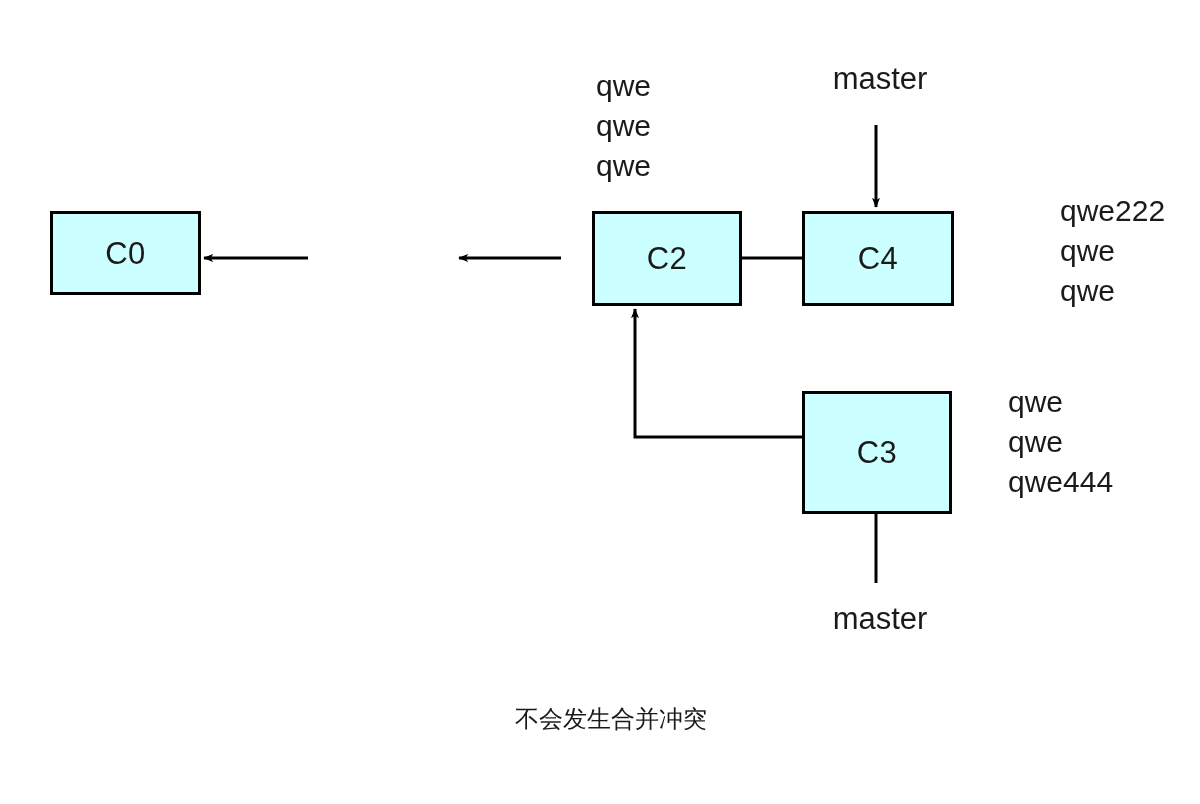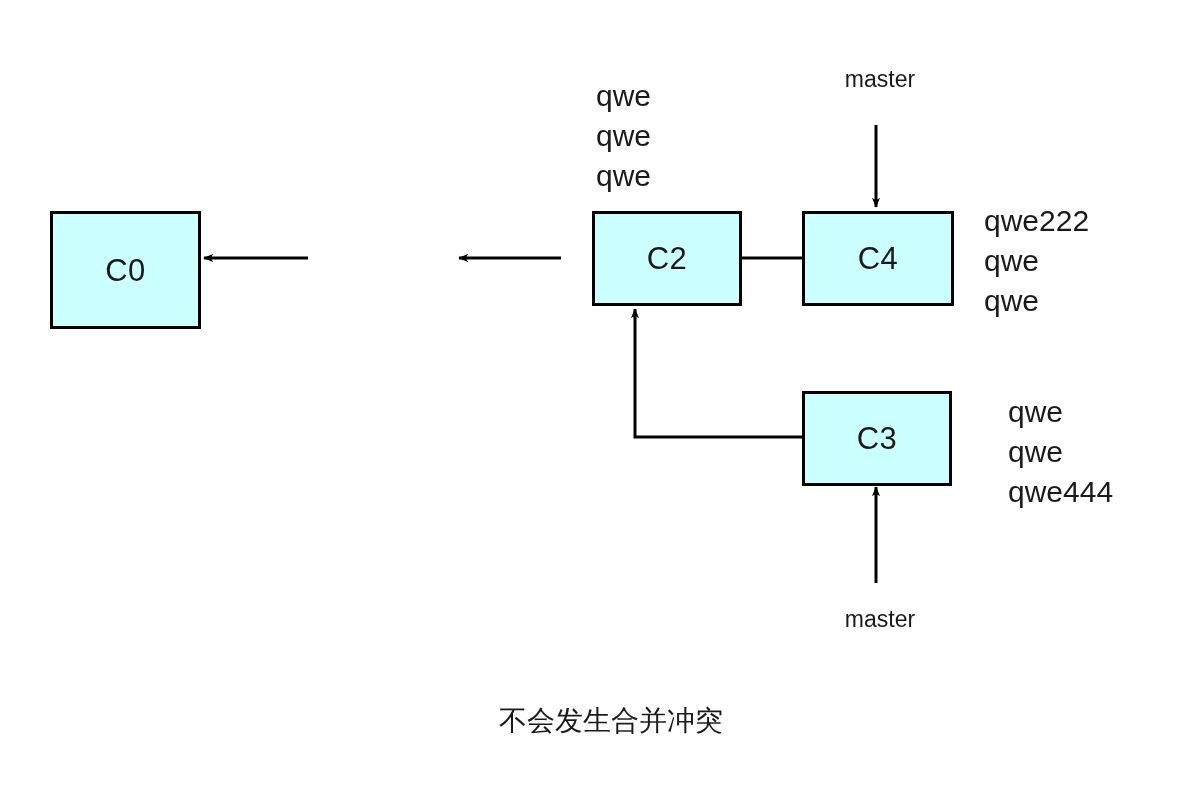--- a/index.html
+++ b/index.html
@@ -43,42 +43,41 @@
     line-height: 1;
     letter-spacing: 0.5px;
     color: #1a1a1a;
     user-select: none;
   }
   .anno-block {
     position: absolute;
     font-size: 30px;
     line-height: 40px;
     color: #1a1a1a;
-    margin-top: 10px;
   }
   .anno-block .anno-line {
     display: block;
     white-space: pre;
   }
   .branch-label {
     position: absolute;
-    font-size: 23px;
+    font-size: 31px;
     line-height: 36px;
     color: #1a1a1a;
     text-align: center;
     white-space: pre;
   }
   .caption {
     position: absolute;
-    font-size: 28px;
+    font-size: 24px;
     line-height: 42px;
     color: #1a1a1a;
     text-align: center;
     white-space: pre;
-    font-family: Liberation Serif, serif;
+    font-family: Liberation Mono, monospace;
   }
 </style>
 </head>
 <body>
 
 <div id="canvas">
 
   <svg id="edges" viewBox="0 0 1200 804" width="1200" height="804" xmlns="http://www.w3.org/2000/svg">
     <defs>
       <marker id="arrowhead" markerWidth="10" markerHeight="8" refX="9.2" refY="4" orient="auto" markerUnits="userSpaceOnUse">
@@ -92,44 +91,44 @@
 
     <line x1="803" y1="258" x2="712" y2="258" stroke="#000000" stroke-width="3" marker-end="url(#arrowhead)"></line>
 
     <path d="M803,437 L635,437 L635,309" fill="none" stroke="#000000" stroke-width="3" marker-end="url(#arrowhead)"></path>
 
     <line x1="876" y1="125" x2="876" y2="207" stroke="#000000" stroke-width="3" marker-end="url(#arrowhead)"></line>
 
     <line x1="876" y1="583" x2="876" y2="487" stroke="#000000" stroke-width="3" marker-end="url(#arrowhead)"></line>
   </svg>
 
-  <div class="commit-node" style="left:50px; top:211px; width:151px; height:118px;">
+  <div class="commit-node" style="left:50px; top:211px; width:151px; height:84px;">
     <span class="commit-label">C0</span>
   </div>
 
 
   <div class="commit-node" style="left:592px; top:211px; width:150px; height:95px;">
     <span class="commit-label">C2</span>
   </div>
 
   <div class="commit-node" style="left:802px; top:211px; width:152px; height:95px;">
     <span class="commit-label">C4</span>
   </div>
 
-  <div class="commit-node" style="left:802px; top:391px; width:150px; height:95px;">
+  <div class="commit-node" style="left:802px; top:391px; width:150px; height:123px;">
     <span class="commit-label">C3</span>
   </div>
 
   <div class="anno-block" style="left:596px; top:66px;">
     <span class="anno-line">qwe</span>
     <span class="anno-line">qwe</span>
     <span class="anno-line">qwe</span>
   </div>
 
-  <div class="anno-block" style="left:984px; top:191px;">
+  <div class="anno-block" style="left:1060px; top:191px;">
     <span class="anno-line">qwe222</span>
     <span class="anno-line">qwe</span>
     <span class="anno-line">qwe</span>
   </div>
 
   <div class="anno-block" style="left:1008px; top:382px;">
     <span class="anno-line">qwe</span>
     <span class="anno-line">qwe</span>
     <span class="anno-line">qwe444</span>
   </div>

